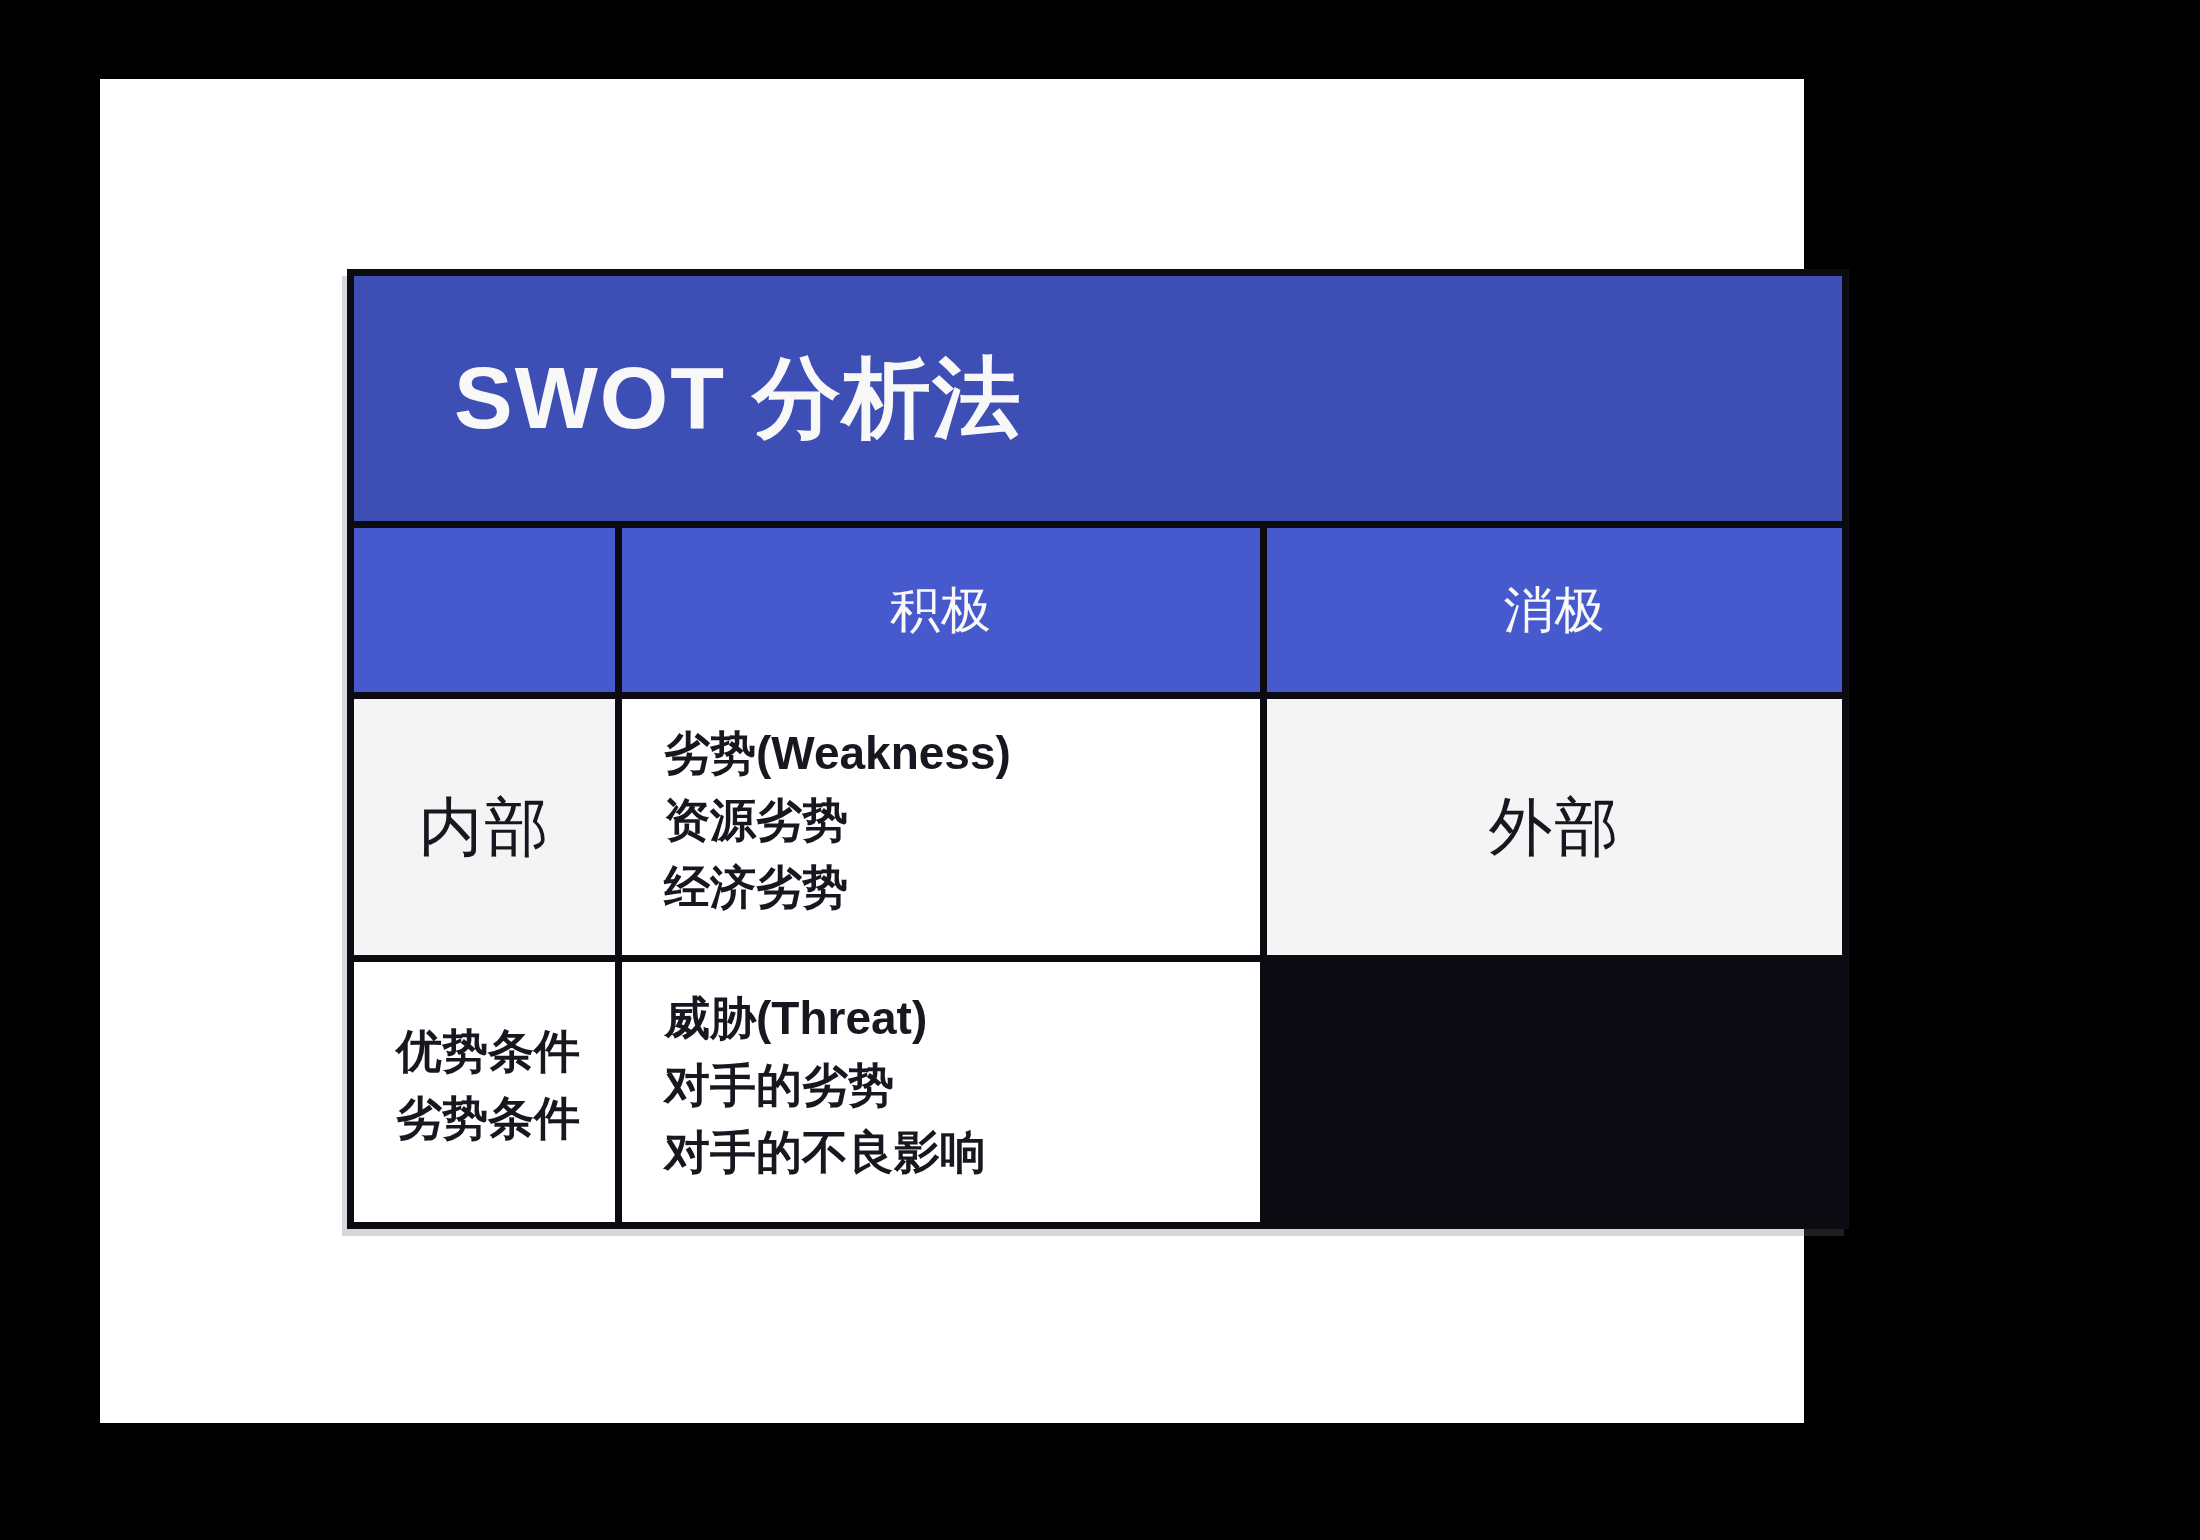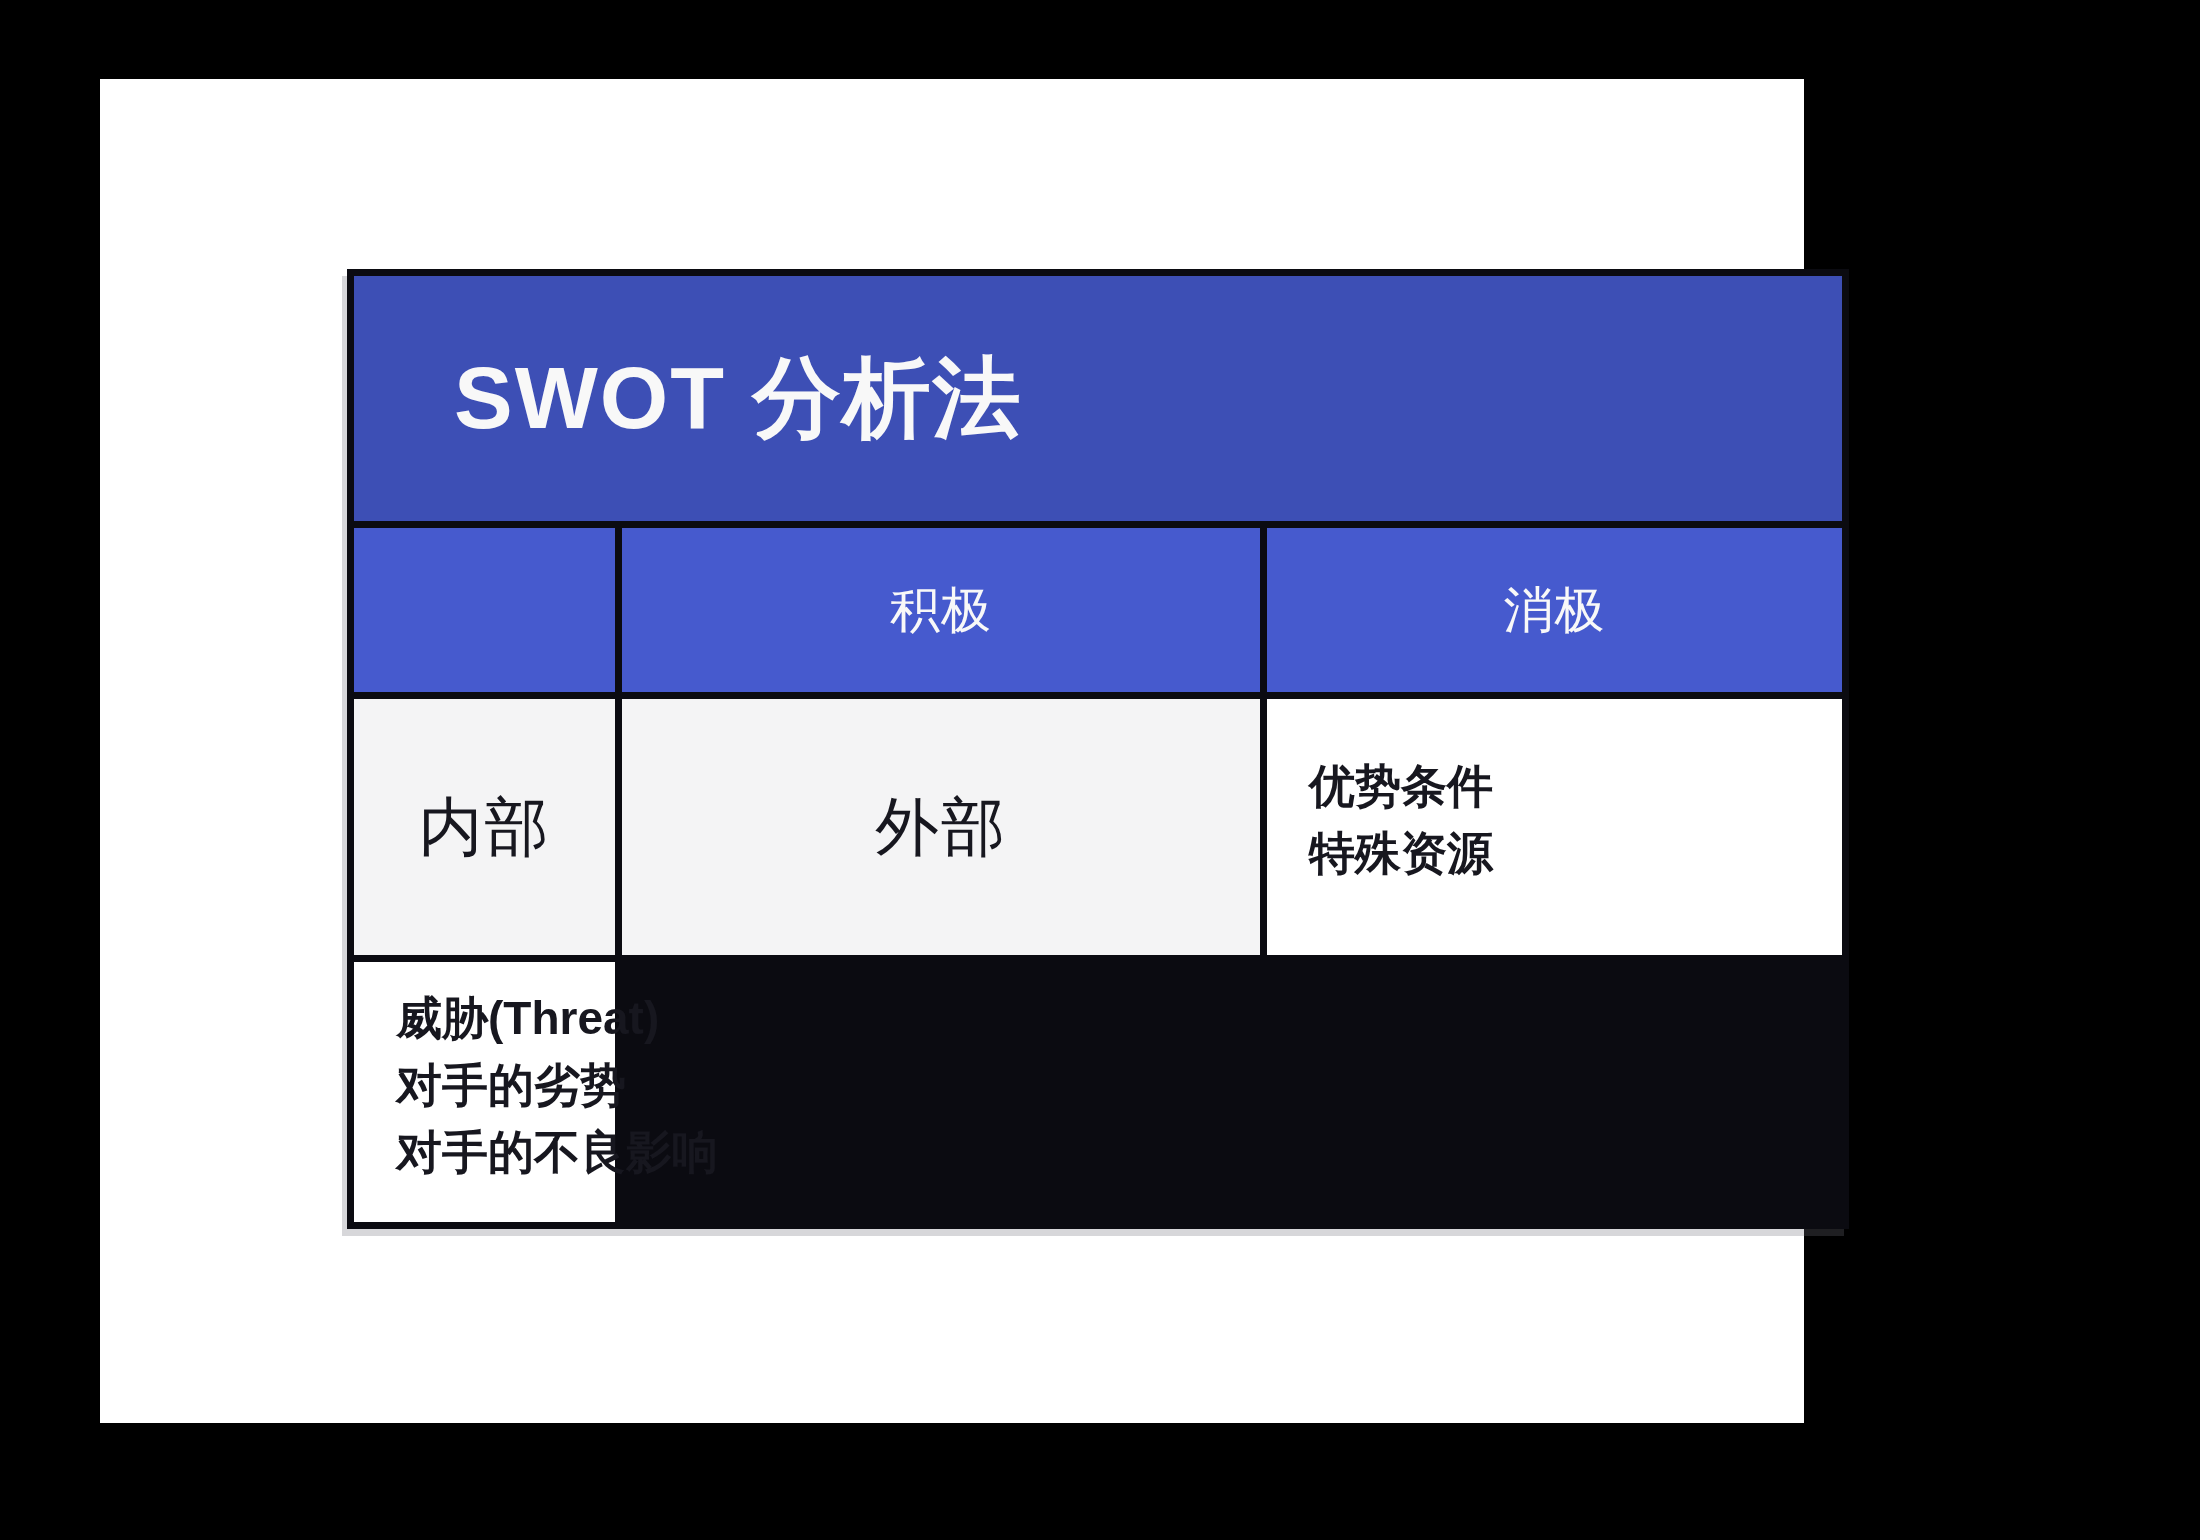--- a/index.html
+++ b/index.html
@@ -98,27 +98,32 @@
       <div class="cell head-cell">
         <span>积极</span>
       </div>
       <div class="cell head-cell">
         <span>消极</span>
       </div>
 
       <div class="cell row-head">
         <span>内部</span>
       </div>
+      <div class="cell body-cell">
+        <div class="line">劣势(Weakness)</div>
+        <div class="line">资源劣势</div>
+        <div class="line">经济劣势</div>
+      </div>
 
       <div class="cell row-head">
         <span>外部</span>
       </div>
       <div class="cell body-cell">
         <div class="line">优势条件</div>
-        <div class="line">特殊资源</div>
+        <div class="line">劣势条件</div>
       </div>
       <div class="cell body-cell">
         <div class="line">威胁(Threat)</div>
         <div class="line">对手的劣势</div>
         <div class="line">对手的不良影响</div>
       </div>
 
     </div>
   </div>
 </div>

